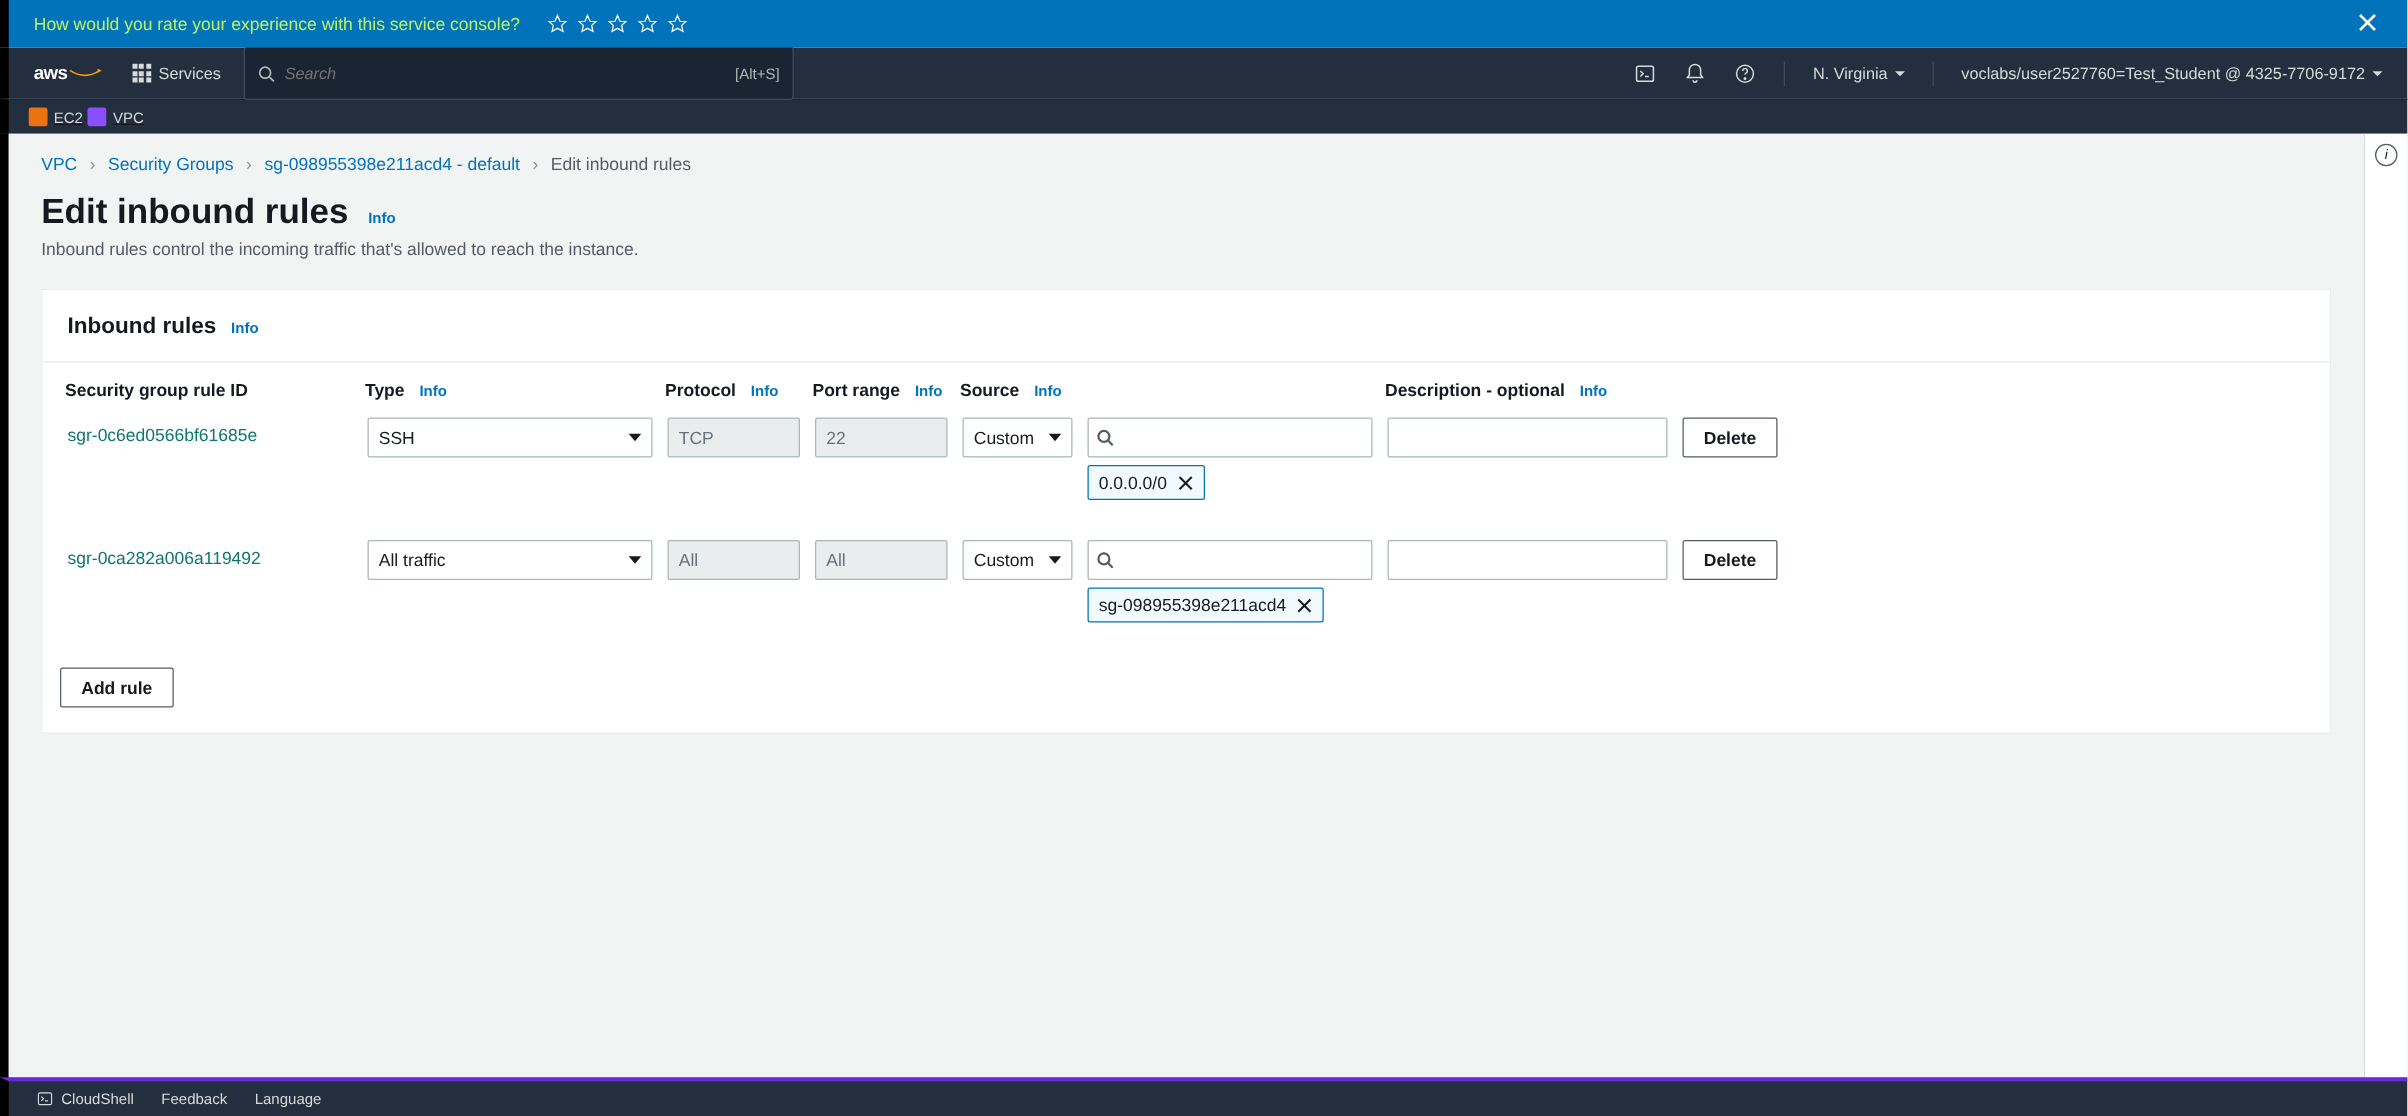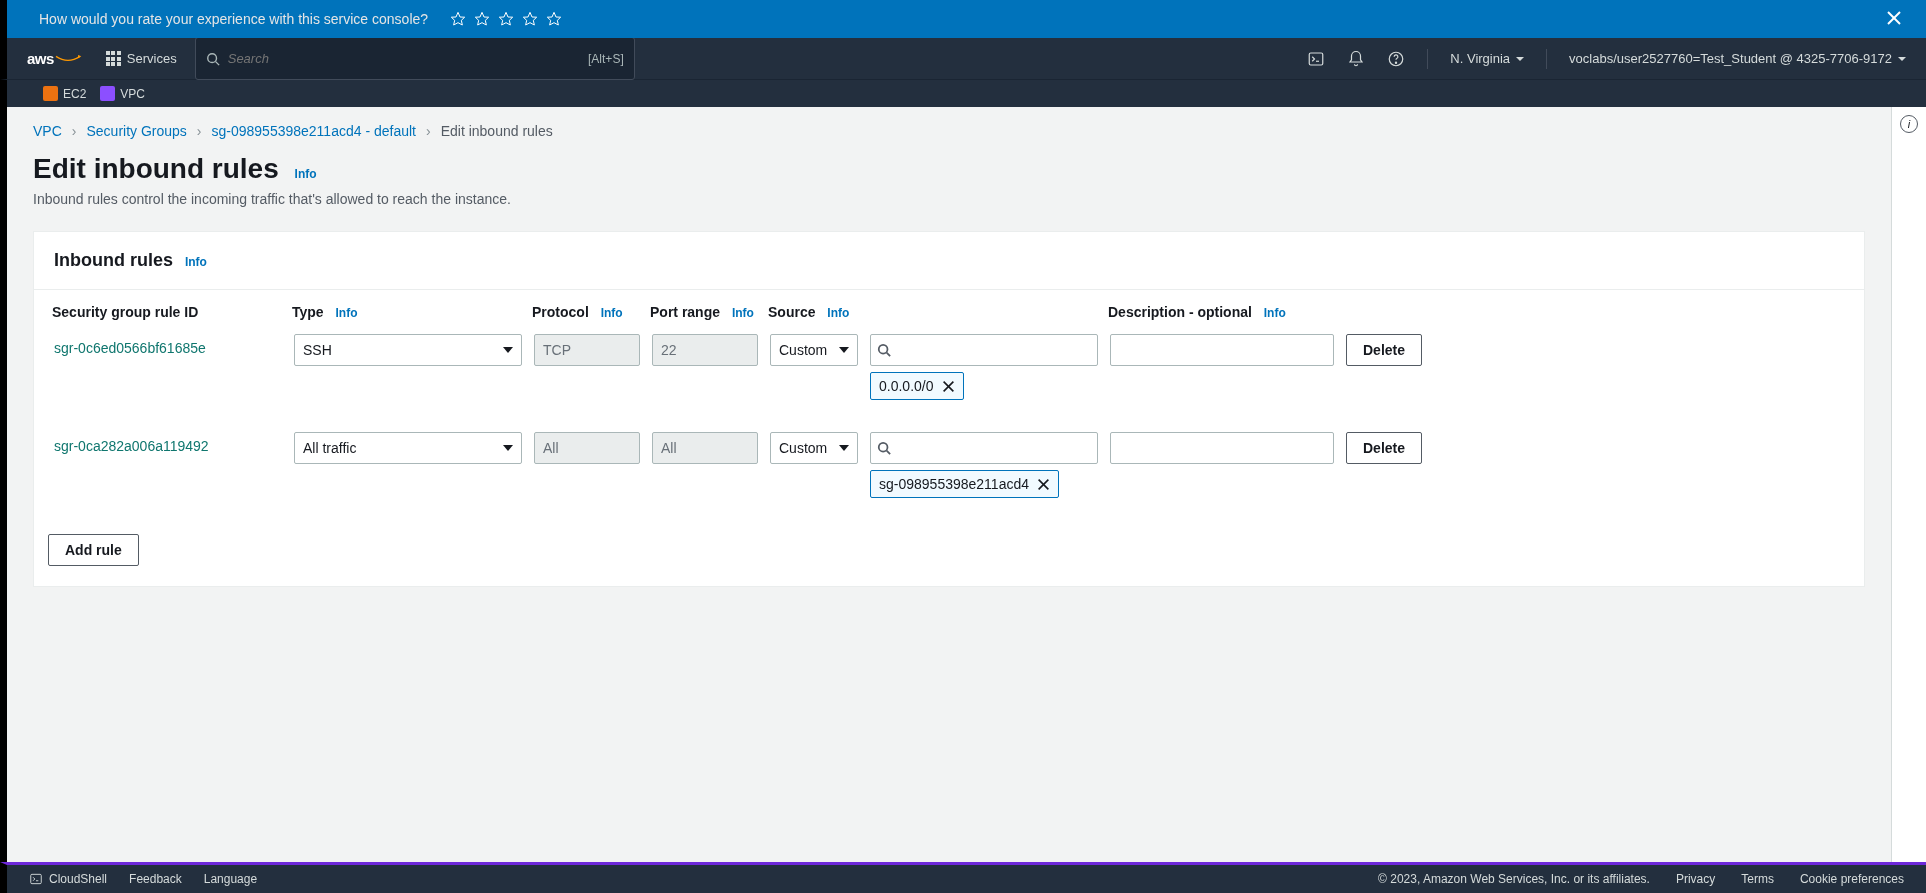--- a/index.html
+++ b/index.html
@@ -1,20 +1,20 @@
 <!DOCTYPE html>
 <html><head>
 <meta charset="utf-8">
 <style>
   * { box-sizing: border-box; margin: 0; padding: 0; font-family: "Amazon Ember", "Helvetica Neue", Arial, sans-serif; }
   body { background: #f2f3f3; font-size: 14px; color: #16191f; width: 1926px; height: 893px; overflow: hidden; position: relative;}
   a { text-decoration: none; }
 
   
-  .feedback-bar { background:#0073bb; color:#e5e5e5; height:38px; display:flex; align-items:center; padding:0 32px; position:relative; border-left:7px solid #000;}
+  .feedback-bar { background:#0073bb; color:#bef264; height:38px; display:flex; align-items:center; padding:0 20px; position:relative; border-left:7px solid #000;}
   .feedback-bar .stars { margin-left:22px; display:flex; gap:8px;}
   .feedback-bar .star { width:16px; height:16px; stroke:#fff; fill:none; stroke-width:1.5; cursor:pointer;}
   .feedback-close { position:absolute; right:24px; top:10px; width:16px; height:16px; cursor:pointer; stroke:#fff; stroke-width:2; }
 
   
   .topnav { background:#232f3e; height:41px; display:flex; align-items:center; padding:0 20px; color:#d5dbdb; border-left:7px solid #000;}
   .aws-logo { font-weight:700; color:#fff; font-size:15px; margin-right:10px; display:flex; align-items:center;}
   .aws-logo .swoosh{ width:28px; height:8px;}
   .services-btn { display:flex; gap:6px; font-size:13px; margin:0 14px; cursor:pointer;}
   .grid-icon{display:grid;grid-template-columns:repeat(3,4px);grid-gap:1.5px;}
@@ -22,21 +22,21 @@
   .searchbox { flex:0 0 440px; display:flex; align-items:center; background:#1a2533; border:1px solid #414b5a; border-radius:3px; height:43px; padding:0 10px; color:#aab7b8; margin-left:4px;}
   .searchbox input{ flex:1; background:transparent; border:none; color:#aab7b8; font-style:italic; font-size:13px; outline:none; margin-left:8px;}
   .searchbox .hint{font-size:12px;}
   .topnav-right{margin-left:auto; display:flex; align-items:center; gap:22px; font-size:13px;}
   .topnav-right .icon{width:18px;height:18px;stroke:#d5dbdb;fill:none;stroke-width:1.6;cursor:pointer;}
   .sep{width:1px;height:20px;background:#414b5a;}
   .region, .account{display:flex;align-items:center;gap:4px;cursor:pointer;}
   .caret-d{width:0;height:0;border-left:4px solid transparent;border-right:4px solid transparent;border-top:4px solid #d5dbdb;margin-left:2px;}
 
   
-  .svcrow{background:#232f3e;height:28px;display:flex;align-items:center;gap:14px;padding:0 36px;border-left:7px solid #000;border-top:1px solid #1a2533;}
+  .svcrow{background:#232f3e;height:28px;display:flex;align-items:center;gap:4px;padding:0 16px;border-left:7px solid #000;border-top:1px solid #1a2533;text-decoration:underline;}
   .svc-chip{display:flex;align-items:center;gap:5px;color:#d5dbdb;font-size:12px;cursor:pointer;}
   .chip-ico{width:15px;height:15px;border-radius:2px;display:inline-block;}
   .chip-ec2{background:#ec7211;}
   .chip-vpc{background:#8c4fff;}
 
   
   .body-wrap{display:flex; height:786px; border-left:7px solid #000;}
   .main{flex:1; background:#f2f3f3; overflow:auto; position:relative;}
   .helpbar{width:35px; border-left:1px solid #d5dbdb; background:#fff; display:flex; justify-content:center; padding-top:8px;}
   .helpbar .ico{width:18px;height:18px; border:1.5px solid #545b64; border-radius:50%; font-size:11px; display:flex;align-items:center;justify-content:center;font-style:italic;cursor:pointer;}
@@ -357,19 +357,13 @@
       <svg class="cs-icon" viewBox="0 0 24 24">
           <rect x="3" y="4" width="18" height="16" rx="2"></rect>
           <polyline points="7 9 10 12 7 15"></polyline>
           <line x1="12" y1="15" x2="16" y2="15"></line>
         </svg>
       <span>CloudShell</span>
     </div>
     <a>Feedback</a>
     <a>Language</a>
   </div>
-  <div class="right">
-    <span>© 2023, Amazon Web Services, Inc. or its affiliates.</span>
-    <a>Privacy</a>
-    <a>Terms</a>
-    <a>Cookie preferences</a>
-  </div>
 </div>
 
 </body></html>

